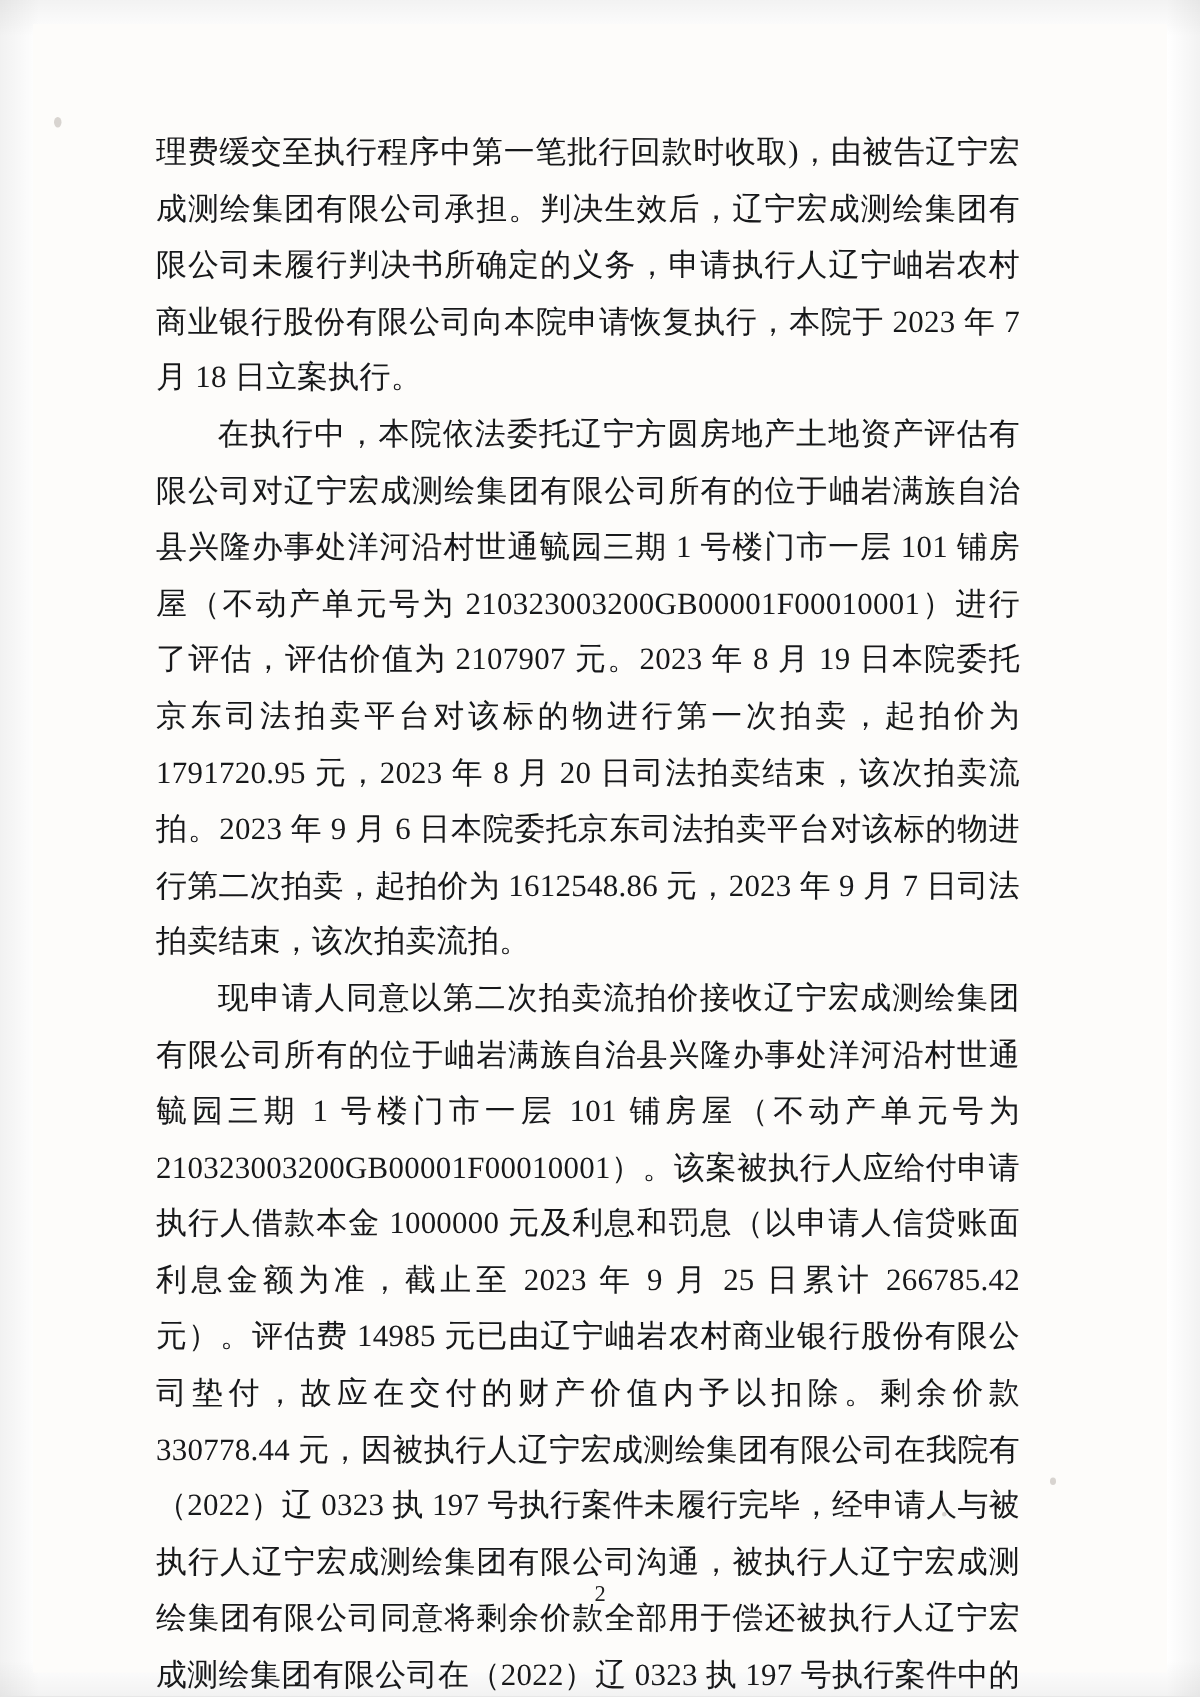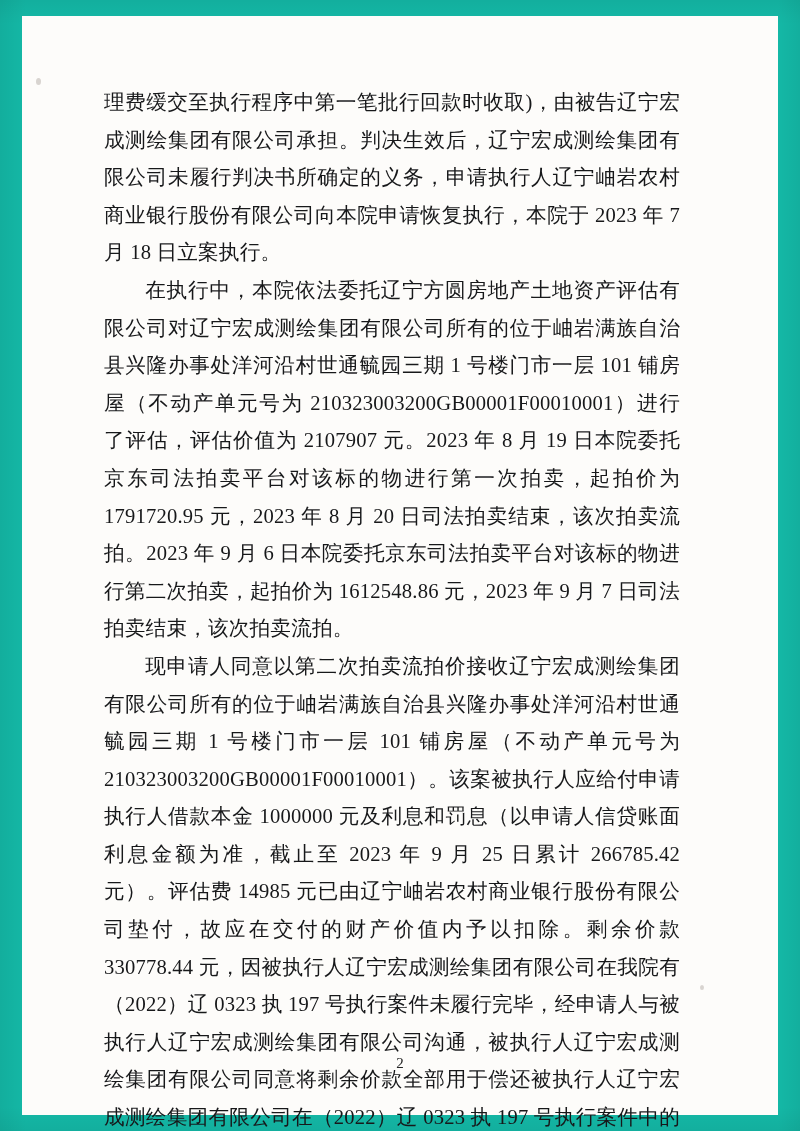--- a/index.html
+++ b/index.html
@@ -9,21 +9,21 @@
   }
   body {
     width: 800px;
     height: 1131px;
     font-family: "Liberation Serif", serif;
   }
   .page {
     position: relative;
     width: 800px;
     height: 1131px;
-    background: #14b8a6;
+    background: #ffffff;
     box-sizing: border-box;
     overflow: hidden;
   }
   
   .page::before {
     content: "";
     position: absolute;
     inset: 0;
     background:
       linear-gradient(to right, rgba(0,0,0,0.055) 0px, rgba(0,0,0,0.0) 26px),

